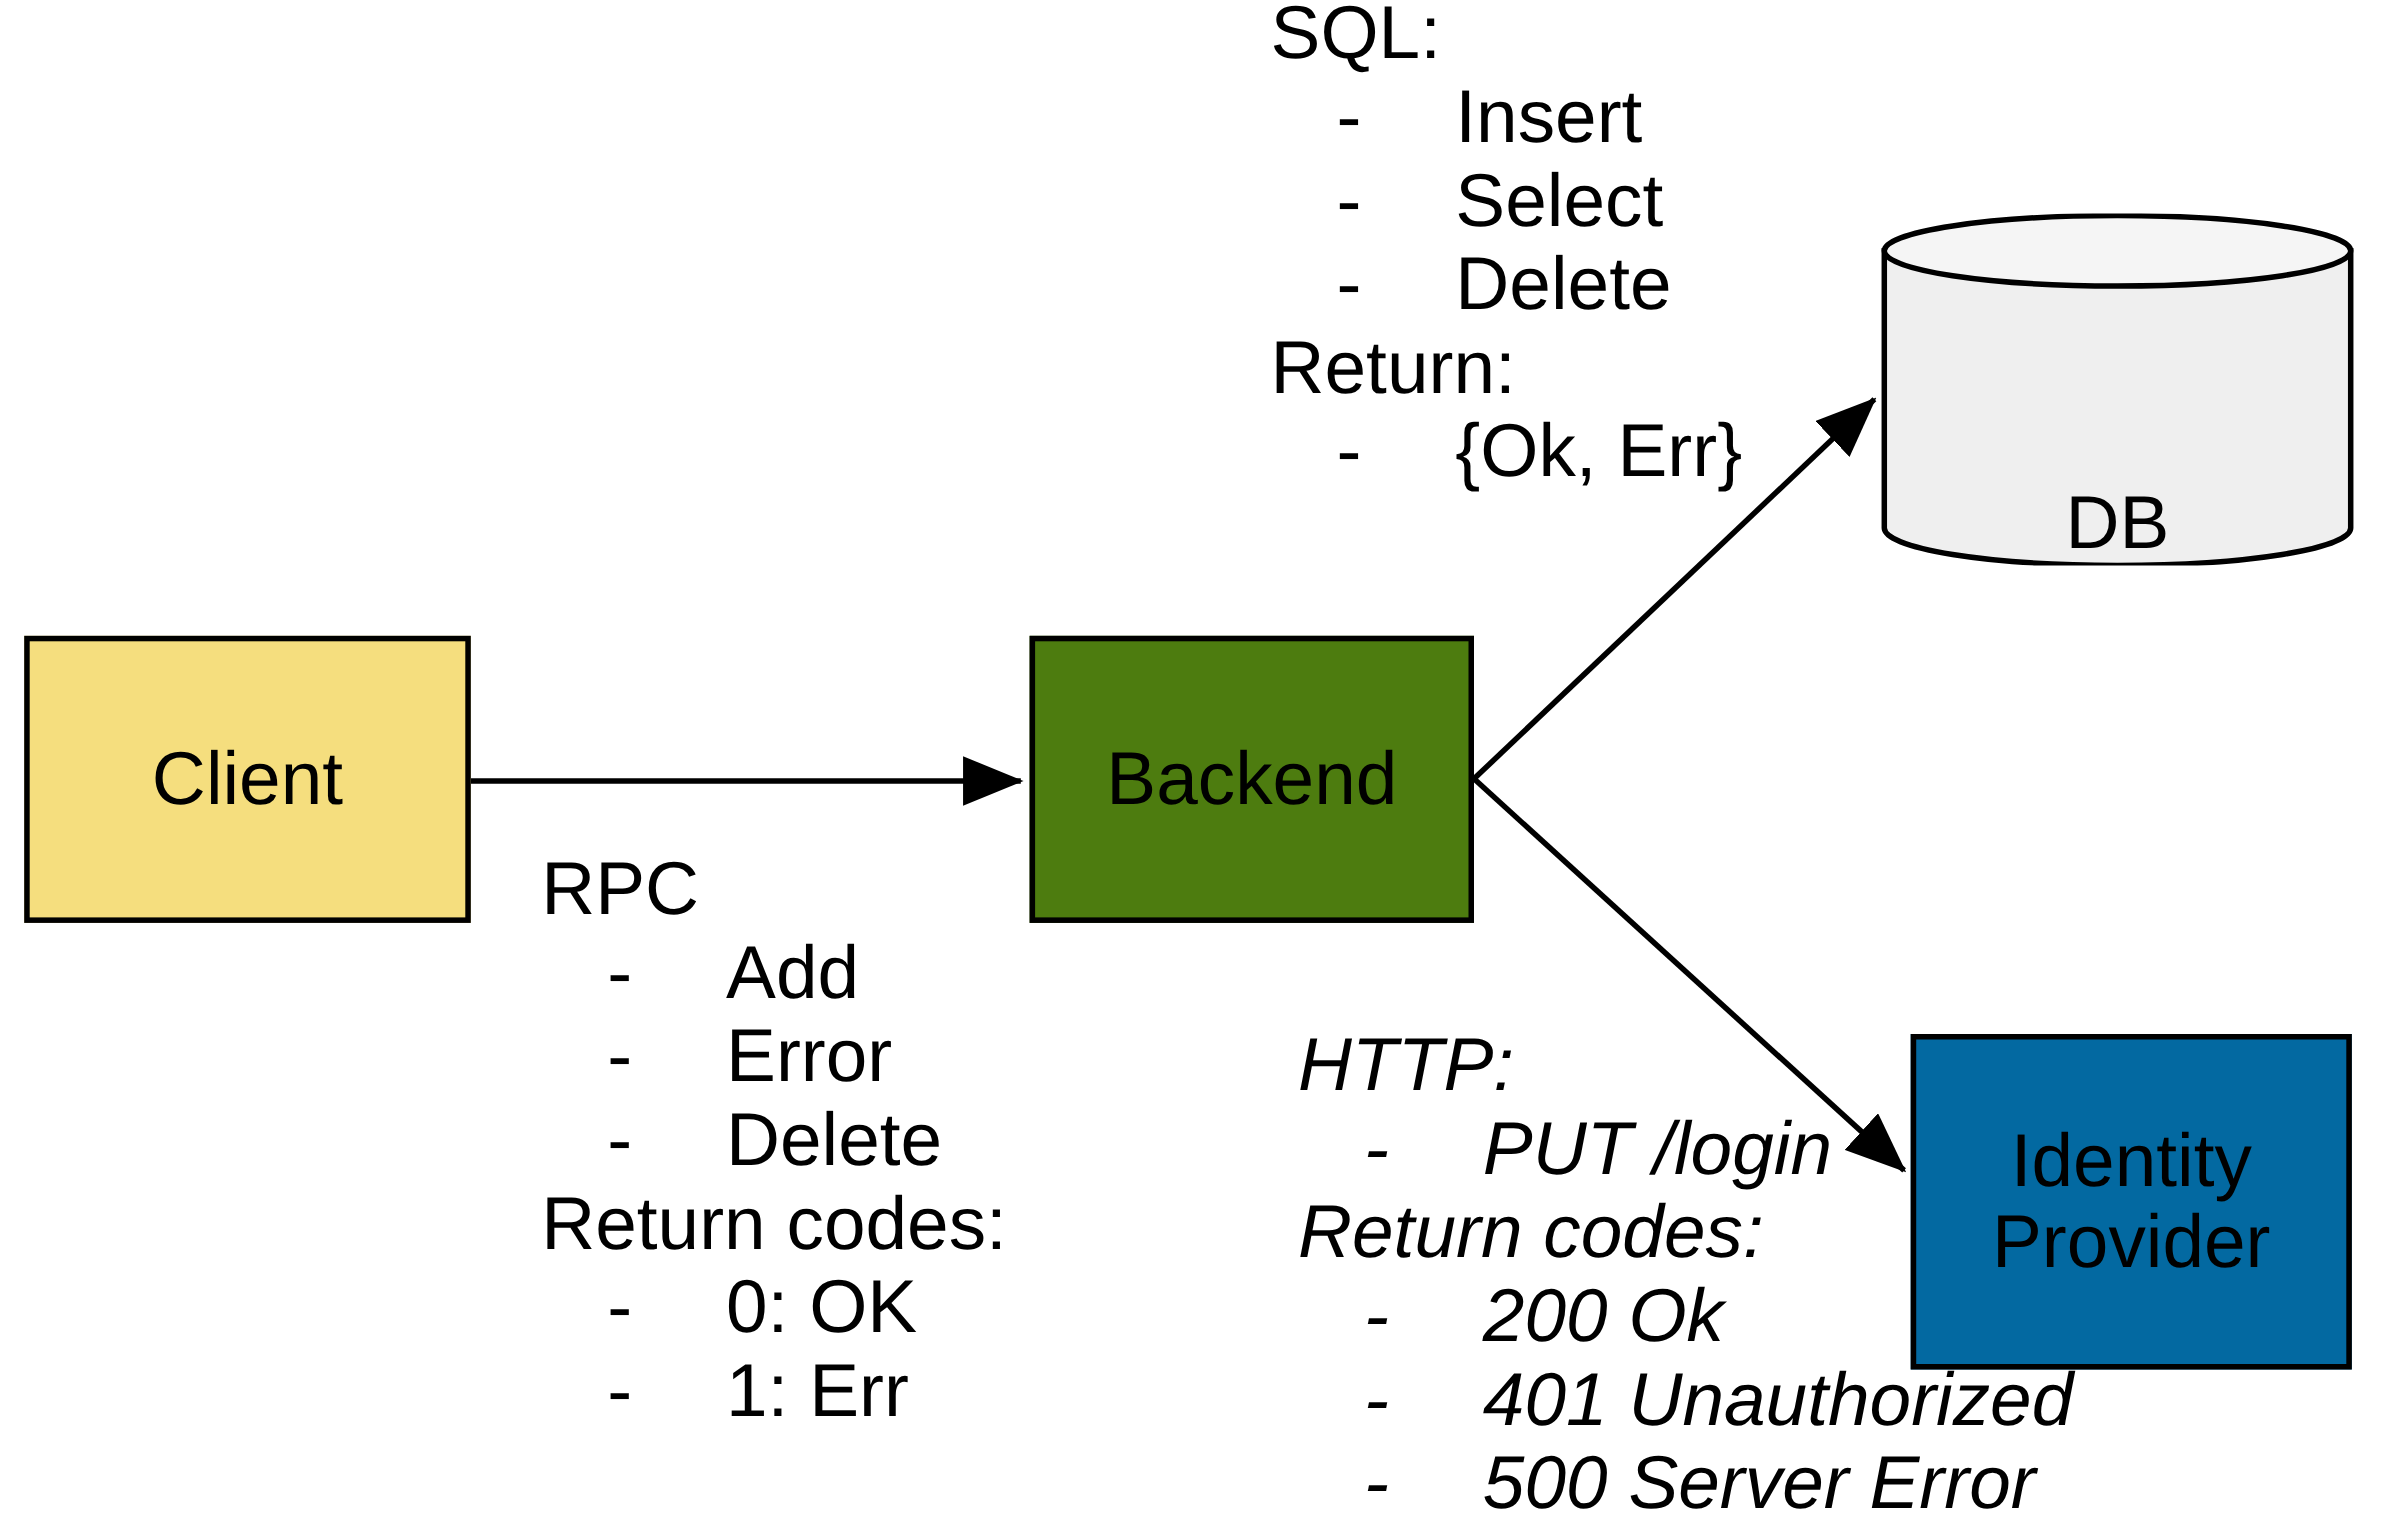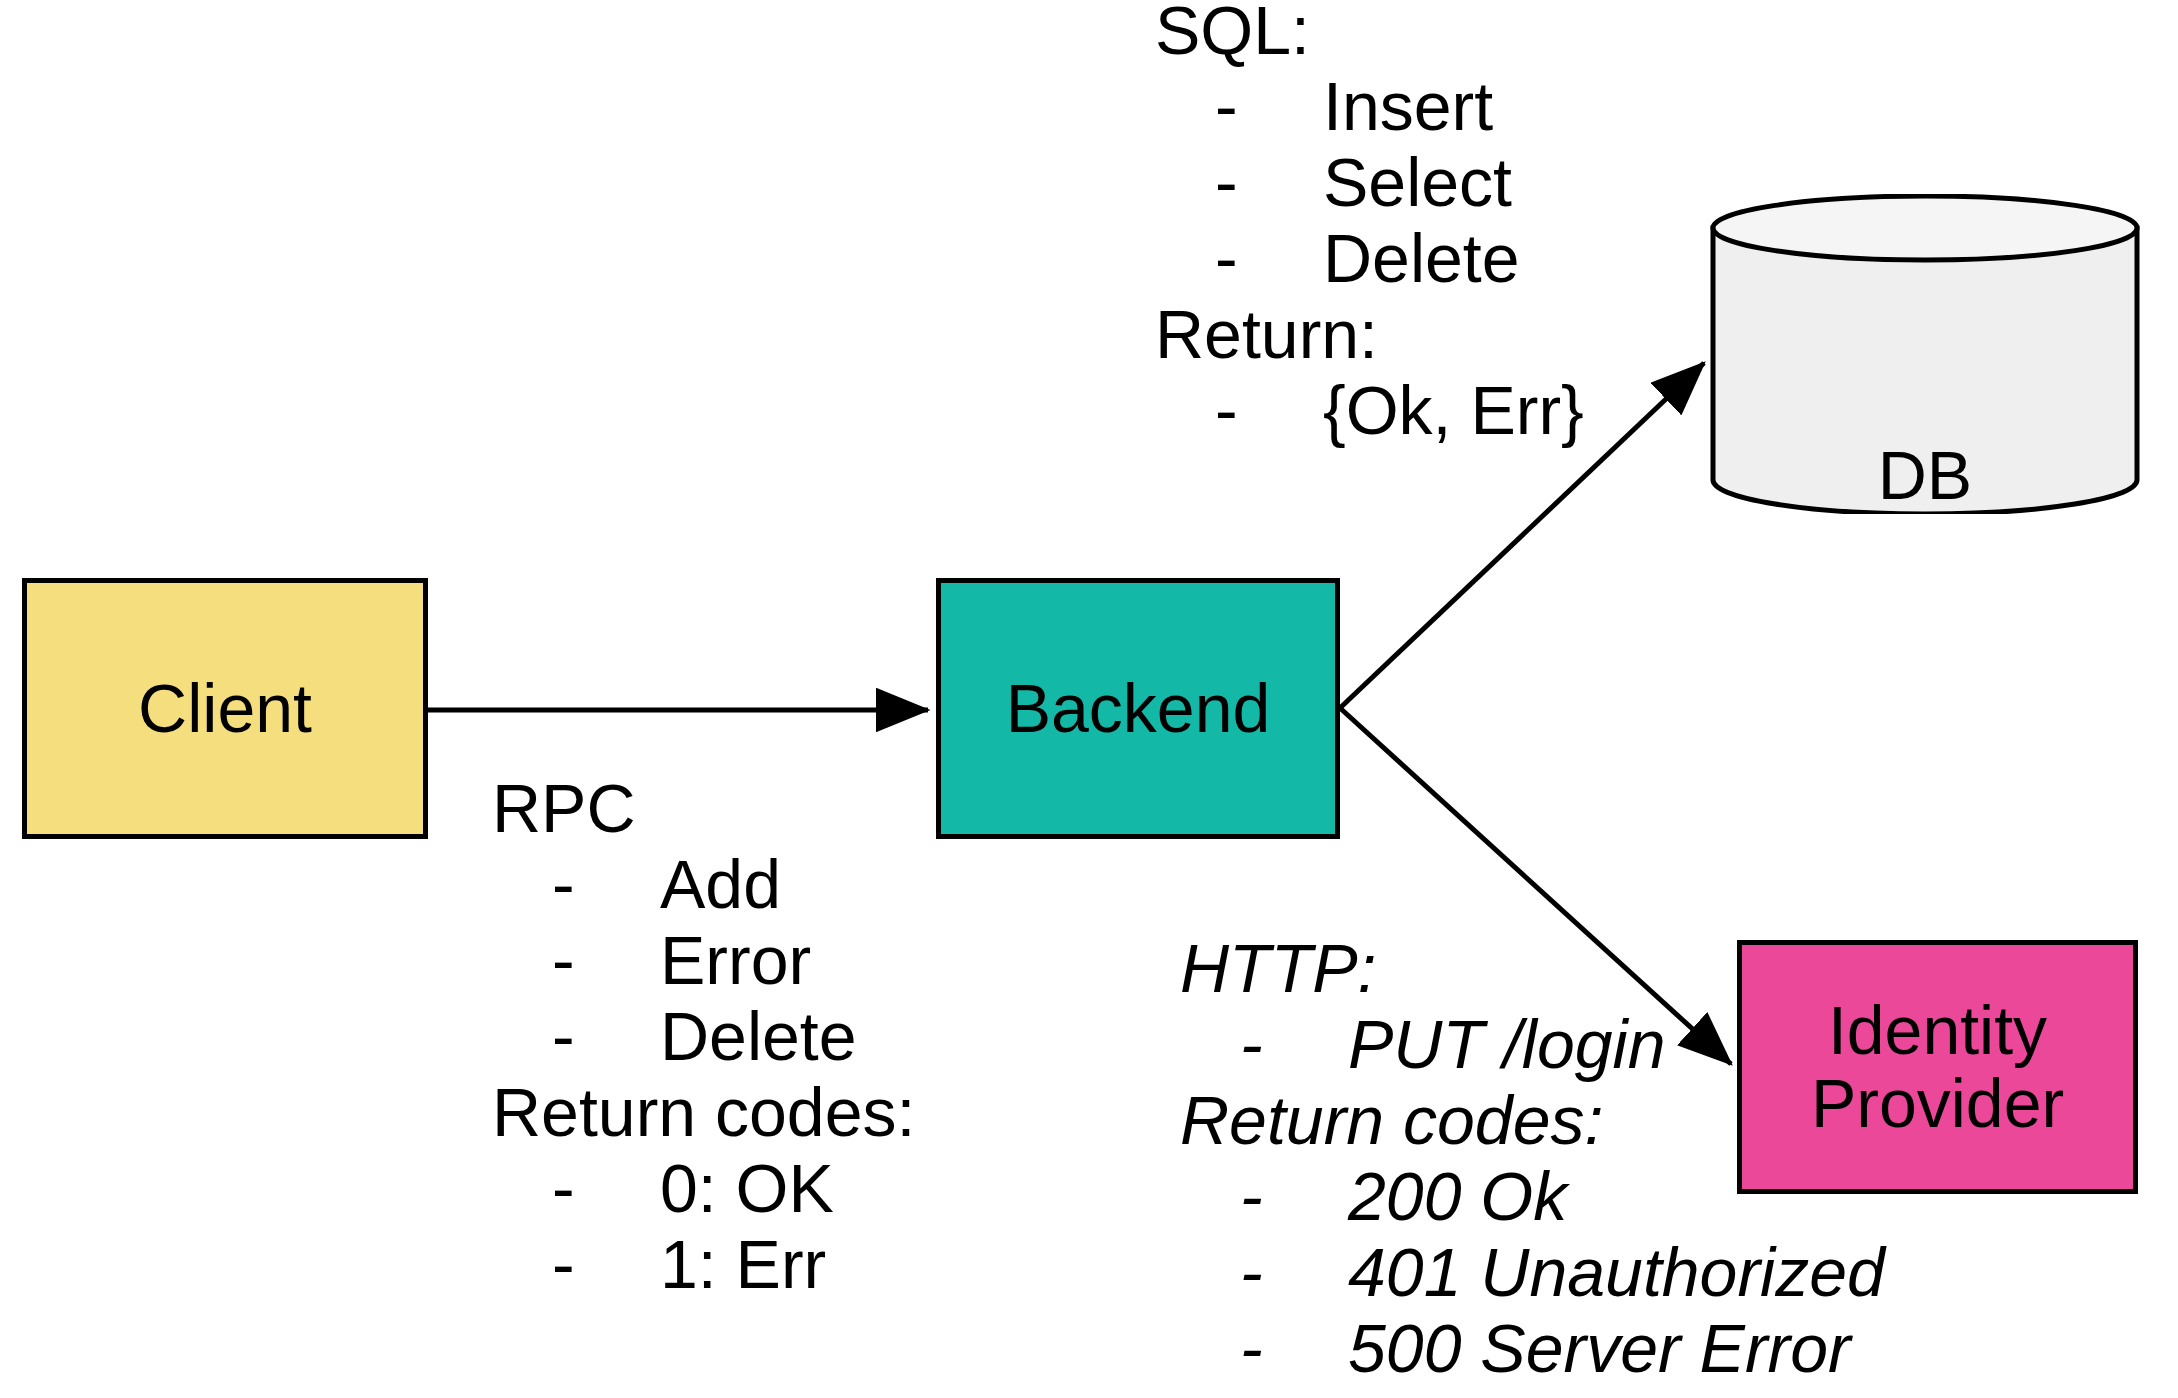--- a/index.html
+++ b/index.html
@@ -41,26 +41,26 @@
   }
   .node-box.client {
     left: 22px;  top: 578px;
     width: 406px; height: 261px;
     background: #F5DE7E;
     text-align: right;
   }
   .node-box.backend {
     left: 936px; top: 578px;
     width: 404px; height: 261px;
-    background: #14b8a6;
+    background: #4d7c0f;
   }
   .node-box.idp {
     left: 1737px; top: 940px;
-    width: 401px; height: 254px;
-    background: #ec4899;
+    width: 401px; height: 305px;
+    background: #0369a1;
   }
 
   
   .cylinder {
     position: absolute;
     left: 1710px;
     top: 194px;
     width: 430px;
     height: 320px;
   }

